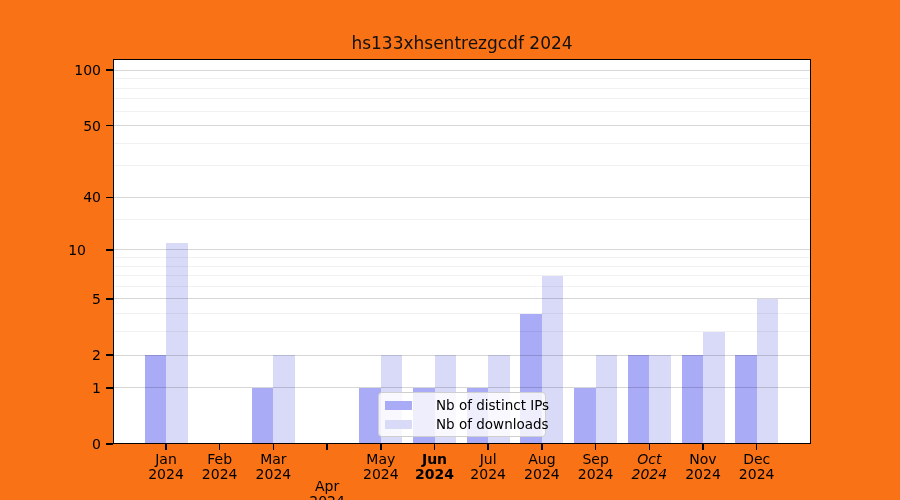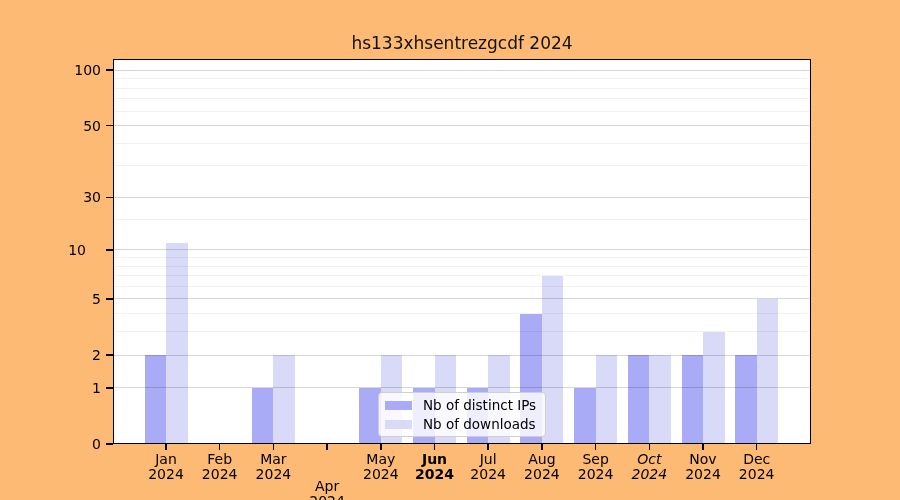--- a/index.html
+++ b/index.html
@@ -1,34 +1,34 @@
 <!DOCTYPE html>
 <html><head>
 <meta charset="utf-8">
 <style>
   html,body{margin:0;padding:0;background:#ffffff;}
-  .figure{position:relative;width:900px;height:500px;background:#fdba74;
+  .figure{position:relative;width:900px;height:500px;background:#f97316;
           font-family:"DejaVu Sans",sans-serif;color:#000;overflow:hidden;}
   .chart-title{position:absolute;left:113px;top:33px;width:698px;text-align:center;
                font-size:17px;color:#111;}
   .plot{position:absolute;left:113px;top:59px;width:698px;height:385px;background:#fff;}
   .frame{position:absolute;left:113px;top:59px;width:698px;height:385px;
          border:1.5px solid #000;box-sizing:border-box;pointer-events:none;z-index:6;}
   .layer{position:absolute;left:0;top:0;width:100%;height:100%;}
   .gridline{position:absolute;left:0;right:0;height:1px;}
   .gridline.major{background:rgba(0,0,0,0.16);}
   .gridline.minor{background:rgba(0,0,0,0.055);}
   .bar{position:absolute;bottom:0;}
   #grid-layer{z-index:3;}
   #bars-layer{z-index:2;}
   .legend{position:absolute;left:265px;top:333px;width:168px;height:45px;z-index:5;
           background:rgba(255,255,255,0.8);border:1px solid #cfcfcf;border-radius:4px;
           display:flex;flex-direction:column;justify-content:center;gap:3px;padding:2px 6px;
           box-sizing:border-box;}
-  .legend-row{display:flex;align-items:center;gap:11px;}
+  .legend-row{display:flex;align-items:center;gap:24px;}
   .swatch{display:inline-block;width:27px;height:9px;flex:0 0 27px;}
   .legend-label{font-size:13.5px;white-space:nowrap;}
   .y-tick{position:absolute;background:#000;height:1.5px;width:7px;}
   .x-tick{position:absolute;background:#000;width:1.5px;height:6px;}
   .y-tick-label{position:absolute;width:46px;text-align:right;font-size:14px;line-height:16px;}
   .x-tick-label{position:absolute;width:64px;text-align:center;font-size:14px;line-height:15px;}
 </style>
 </head>
 <body>
 
@@ -98,21 +98,21 @@
       <div class="y-tick-label" style="left: 55px; top: 436px;">0</div>
       <div class="y-tick" style="left: 106px; top: 387.111px;"></div>
       <div class="y-tick-label" style="left: 55px; top: 379.861px;">1</div>
       <div class="y-tick" style="left: 106px; top: 354.272px;"></div>
       <div class="y-tick-label" style="left: 55px; top: 347.022px;">2</div>
       <div class="y-tick" style="left: 106px; top: 298.133px;"></div>
       <div class="y-tick-label" style="left: 55px; top: 290.883px;">5</div>
       <div class="y-tick" style="left: 106px; top: 249.041px;"></div>
       <div class="y-tick-label" style="left: 40px; top: 241.791px;">10</div>
       <div class="y-tick" style="left: 106px; top: 196.67px;"></div>
-      <div class="y-tick-label" style="left: 55px; top: 189.42px;">30</div>
+      <div class="y-tick-label" style="left: 55px; top: 189.42px;">40</div>
       <div class="y-tick" style="left: 106px; top: 124.806px;"></div>
       <div class="y-tick-label" style="left: 55px; top: 117.556px;">50</div>
       <div class="y-tick" style="left: 106px; top: 69.4649px;"></div>
       <div class="y-tick-label" style="left: 55px; top: 62.2149px;">100</div>
     </div>
   <div id="x-axis">
       <div class="x-tick" style="left: 165.25px; top: 444px;"></div>
       <div class="x-tick-label" style="left: 134px; top: 452px;">
         <div>Jan</div>
         <div>2024</div>

